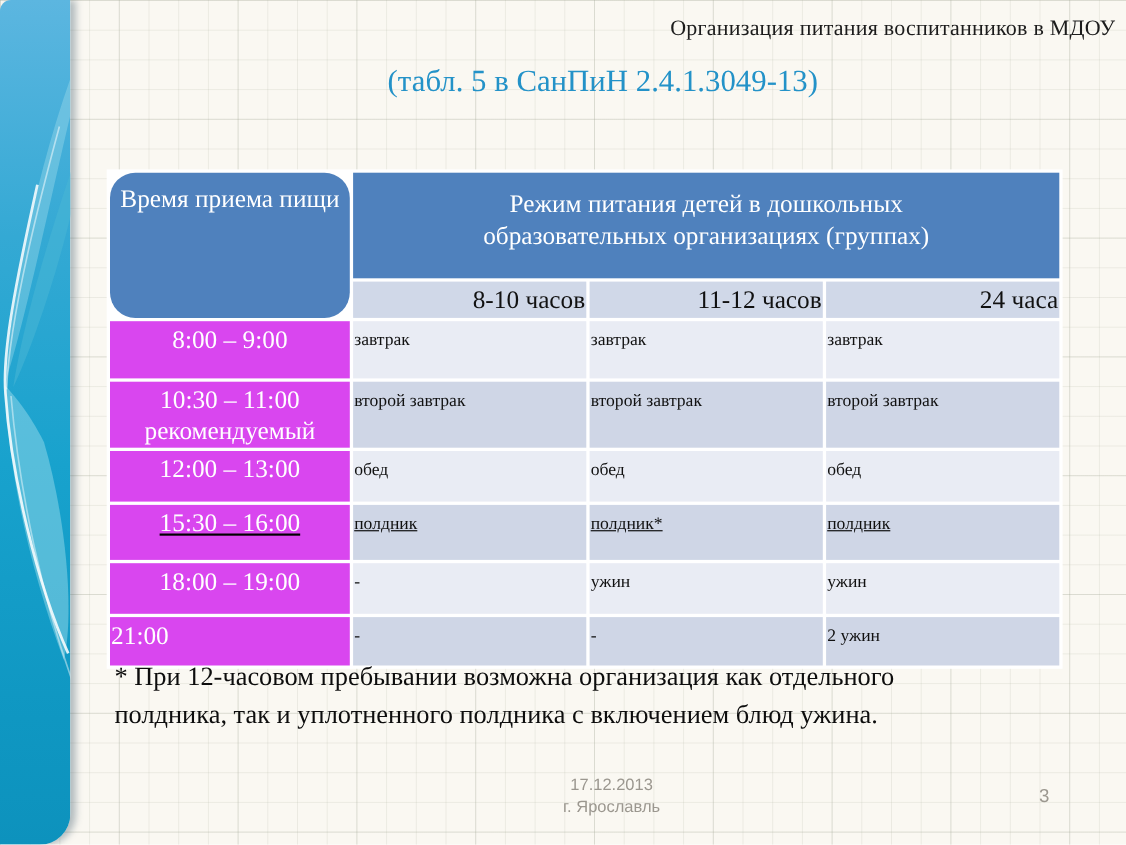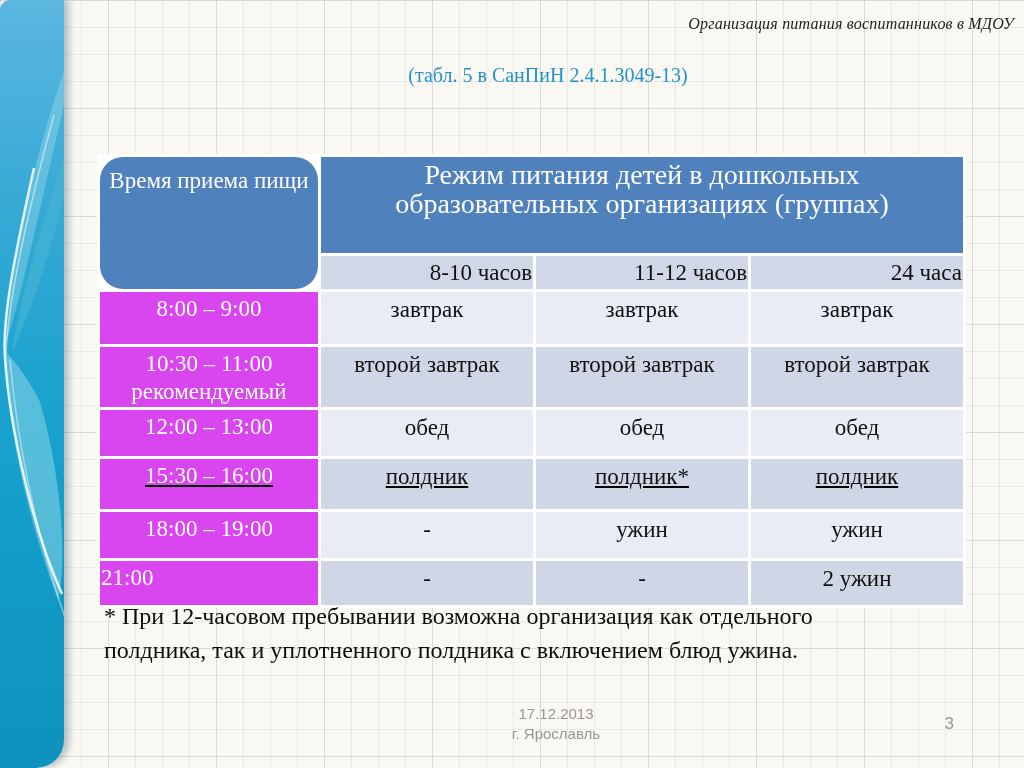--- a/index.html
+++ b/index.html
@@ -16,57 +16,57 @@
   }
   .band-wrap{
     position:absolute;left:0;top:0;width:64px;height:768px;
     border-top-left-radius:10px;border-bottom-right-radius:28px;
     overflow:hidden;
     box-shadow:5px 0 7px rgba(45,75,95,0.35);
   }
   .band-wrap svg{display:block;}
   .top-header{
     position:absolute;top:15px;right:10px;width:700px;
-    text-align:right;font-size:16px;color:#1c1c1c;letter-spacing:0.2px;font-style:italic;
+    text-align:right;font-size:20px;color:#1c1c1c;letter-spacing:0.2px;
   }
   .title{
     position:absolute;left:64px;top:56px;width:948px;text-align:center;
     color:#2392c8;
   }
   .title .t1{font-size:30px;line-height:40px;}
-  .title .t2{font-size:20px;line-height:38px;margin-left:20px;}
+  .title .t2{font-size:28px;line-height:38px;margin-left:20px;}
   table.schedule{
     position:absolute;left:97px;top:154px;
     border-collapse:separate;border-spacing:3px;
     background:#ffffff;table-layout:fixed;
   }
   table.schedule col.c0{width:218px;}
   table.schedule col.cd{width:212px;}
   table.schedule th, table.schedule td{
     margin:0;overflow:hidden;font-weight:normal;
   }
   th.corner{
     background:#4f81bd;color:#ffffff;font-weight:bold;font-size:23px;
     vertical-align:top;padding-top:8px;line-height:31px;text-align:center;border-radius:23px;
   }
   th.group{
-    background:#4f81bd;color:#ffffff;font-weight:bold;font-size:28px;
-    vertical-align:top;padding-top:3px;line-height:29px;text-align:center;height:65px;
+    background:#4f81bd;color:#ffffff;font-weight:bold;font-size:23px;
+    vertical-align:top;padding-top:14px;line-height:29px;text-align:center;height:65px;
   }
   th.sub{
     background:#d0d8e8;color:#111111;font-size:23px;text-align:right;
     vertical-align:middle;height:31px;
   }
   th.time{
     background:#d946ef;color:#ffffff;font-weight:bold;font-size:23px;
     text-align:center;vertical-align:top;padding-top:3px;line-height:28px;
   }
   th.time.t-left{text-align:left;}
   td.meal{
-    font-size:23px;color:#111111;text-align:center;vertical-align:top;
+    font-size:16px;color:#111111;text-align:left;vertical-align:top;
     padding-top:4px;line-height:27px;
   }
   tr.r-light td.meal{background:#e9ecf4;}
   tr.r-dark  td.meal{background:#cfd6e6;margin-top:25px;}
   .note-line{display:block;}
   .footnote{
     position:absolute;left:104px;top:599px;width:880px;
     font-size:24px;line-height:34px;color:#0d0d0d;
   }
   .footer-date{

